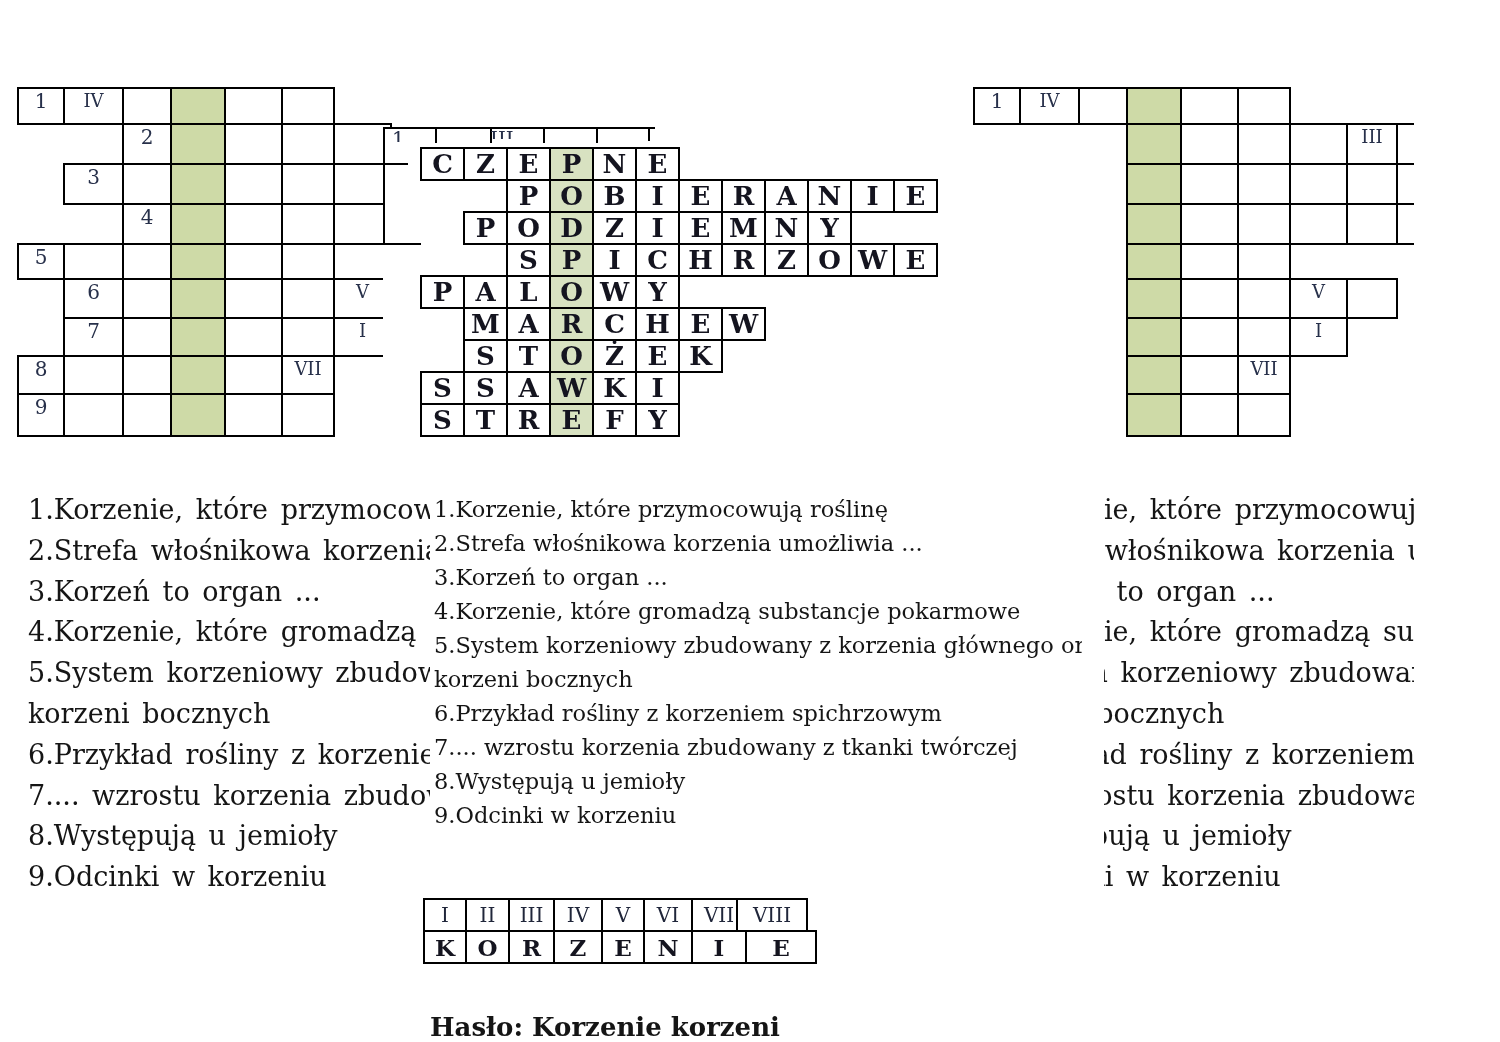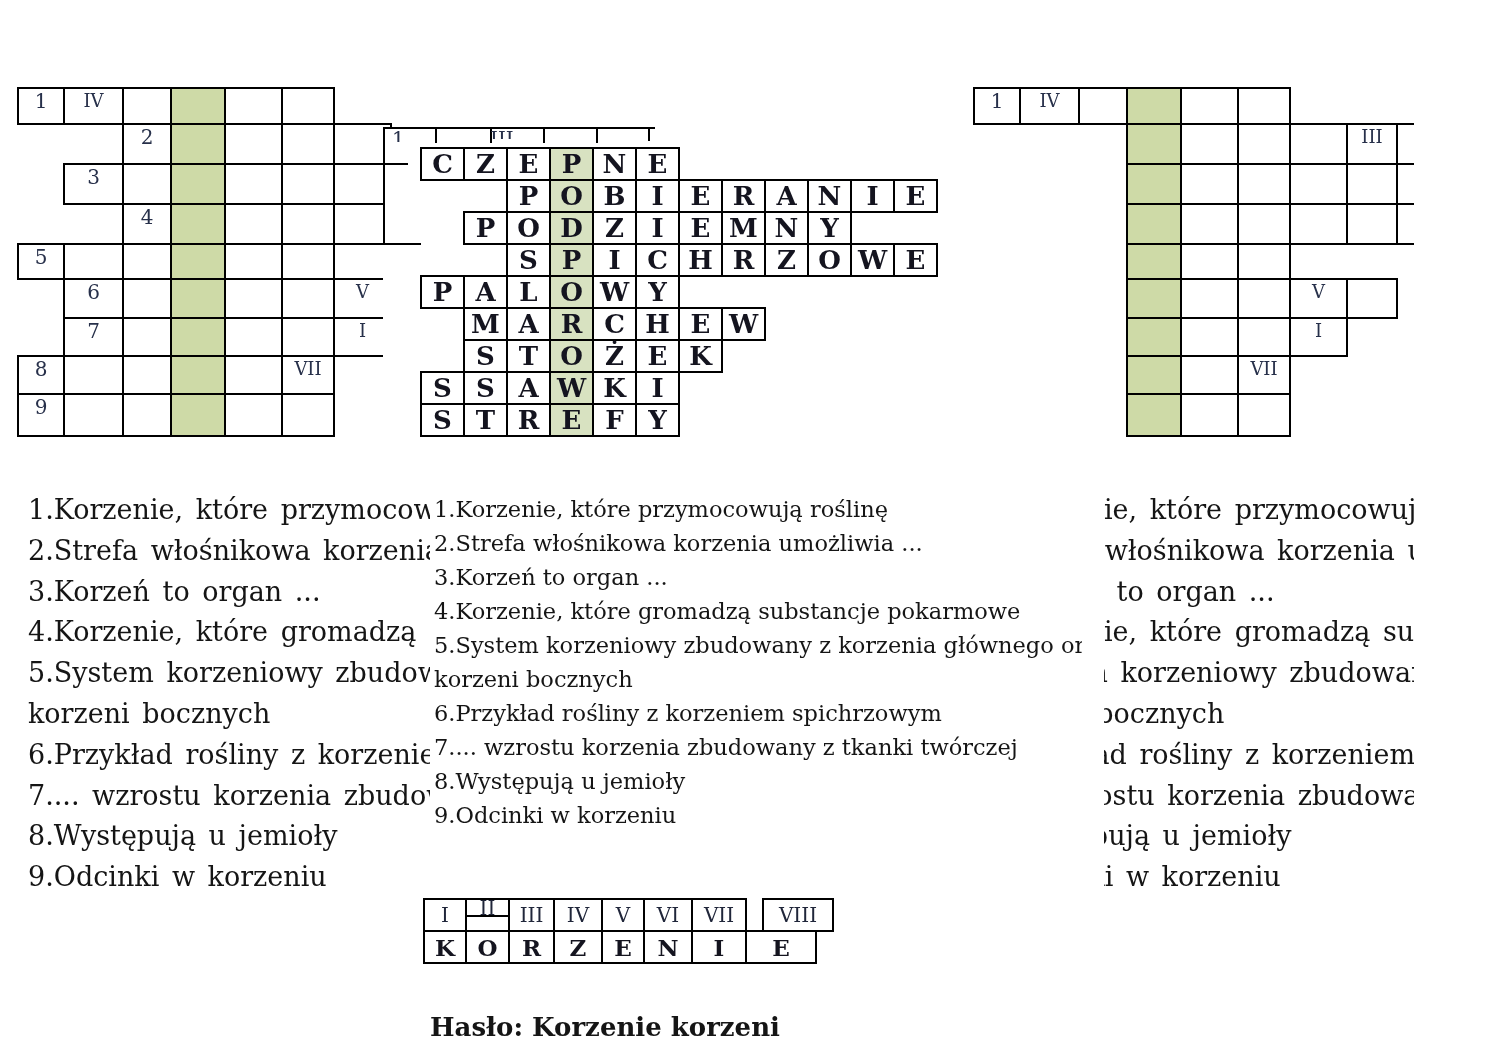--- a/index.html
+++ b/index.html
@@ -422,27 +422,27 @@
         <div class="bigline">korzeni bocznych</div>
         <div class="bigline">6.Przykład rośliny z korzeniem spichrzowym</div>
         <div class="bigline">7.... wzrostu korzenia zbudowany z tkanki twórczej</div>
         <div class="bigline">8.Występują u jemioły</div>
         <div class="bigline">9.Odcinki w korzeniu</div>
       </div>
   </div>
 
   <div id="solution-table">
       <div class="tcell numeral" style="left: 423px; top: 898px; width: 44px; height: 34px;">I</div>
-      <div class="tcell numeral" style="left: 465px; top: 898px; width: 45px; height: 19px;">II</div>
+      <div class="tcell numeral" style="left: 465px; top: 898px; width: 45px; height: 34px;">II</div>
       <div class="tcell numeral" style="left: 508px; top: 898px; width: 47px; height: 34px;">III</div>
       <div class="tcell numeral" style="left: 553px; top: 898px; width: 50px; height: 34px;">IV</div>
       <div class="tcell numeral" style="left: 601px; top: 898px; width: 44px; height: 34px;">V</div>
       <div class="tcell numeral" style="left: 643px; top: 898px; width: 50px; height: 34px;">VI</div>
       <div class="tcell numeral" style="left: 691px; top: 898px; width: 56px; height: 34px;">VII</div>
-      <div class="tcell numeral" style="left: 762px; top: 898px; width: 72px; height: 34px;">VIII</div>
+      <div class="tcell numeral" style="left: 736px; top: 898px; width: 72px; height: 34px;">VIII</div>
       <div class="tcell letter" style="left: 423px; top: 930px; width: 44px; height: 34px;">K</div>
       <div class="tcell letter" style="left: 465px; top: 930px; width: 45px; height: 34px;">O</div>
       <div class="tcell letter" style="left: 508px; top: 930px; width: 47px; height: 34px;">R</div>
       <div class="tcell letter" style="left: 553px; top: 930px; width: 50px; height: 34px;">Z</div>
       <div class="tcell letter" style="left: 601px; top: 930px; width: 44px; height: 34px;">E</div>
       <div class="tcell letter" style="left: 643px; top: 930px; width: 50px; height: 34px;">N</div>
       <div class="tcell letter" style="left: 691px; top: 930px; width: 56px; height: 34px;">I</div>
       <div class="tcell letter" style="left: 745px; top: 930px; width: 72px; height: 34px;">E</div>
     </div>
 

